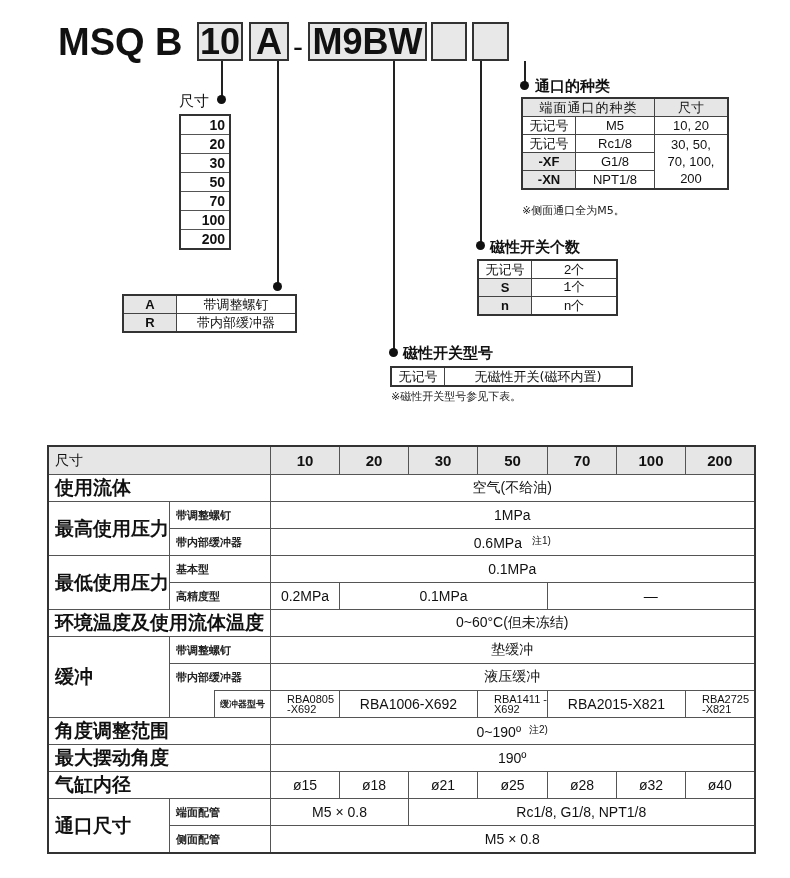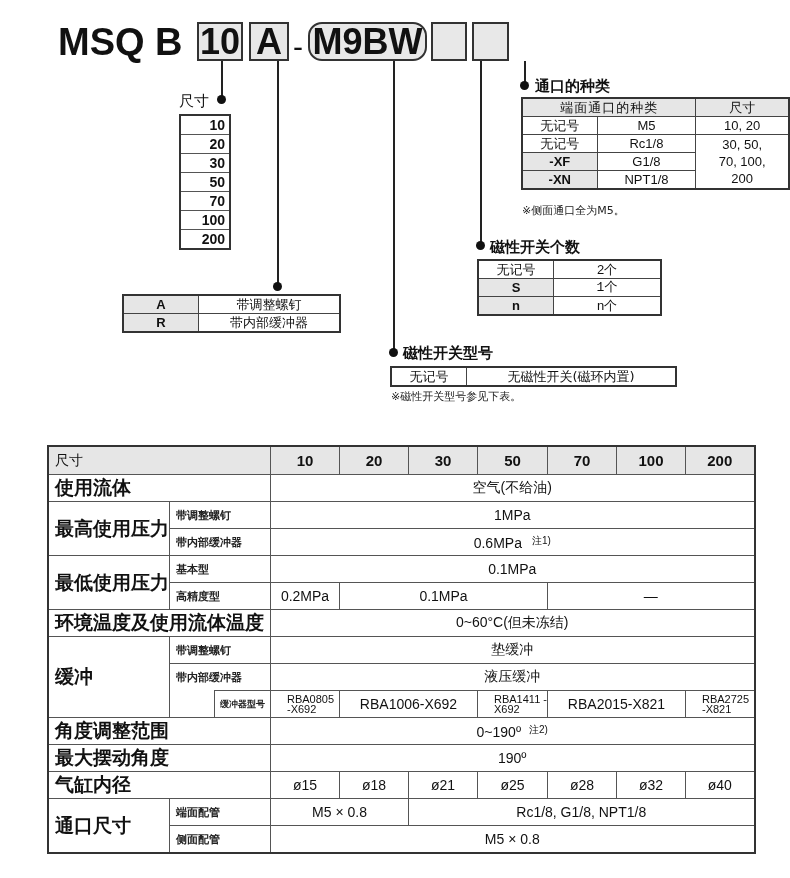--- a/index.html
+++ b/index.html
@@ -9,21 +9,21 @@
            font-weight: bold; font-size: 38px; letter-spacing: 0px; line-height: 44px; color:#111; }
   .codebox { position: absolute; top: 22px; height: 39px; border: 2px solid #333; background: #e8e8e8;
              box-sizing: border-box; font-family: "Liberation Sans", sans-serif; font-weight: bold;
              font-size: 36px; line-height: 36px; text-align: center; color: #111; }
   .dash { position: absolute; top: 30px; left: 293px; font-family: "Liberation Sans", sans-serif; font-size: 30px; }
   .vline { position: absolute; width: 2px; background: #222; }
   .dot { position: absolute; width: 9px; height: 9px; border-radius: 50%; background: #111; }
   .label { position: absolute; font-size: 15px; font-weight: bold; white-space: nowrap; }
   .note { position: absolute; font-size: 11px; white-space: nowrap; color:#222; }
   table.mini { position: absolute; border-collapse: collapse; font-size: 13px; }
-  table.mini td { border: 1px solid #444; padding: 0 15px; height: 17px; line-height: 16px; text-align: center; white-space: nowrap; }
+  table.mini td { border: 1px solid #444; padding: 0 4px; height: 17px; line-height: 16px; text-align: center; white-space: nowrap; }
   table.mini td.g { background: #e6e6e6; }
   table.mini td.b { font-weight: bold; font-family: Liberation Sans, sans-serif; }
   table.mini { border: 2px solid #333; }
   
   table.sizes { position:absolute; left:179px; top:114px; border-collapse: collapse; border: 2px solid #333; }
   table.sizes td { border: 1px solid #555; width: 44px; height: 18px; line-height: 18px; text-align: right; padding: 0 4px 0 0;
                    font-family: "Liberation Sans", sans-serif; font-weight: bold; font-size: 14px; }
 
   
   table.spec { position: absolute; left: 47px; top: 445px; border-collapse: collapse;
@@ -40,21 +40,21 @@
   table.spec td.noborder-t { border-top: none; }
   sup.n { font-size: 10px; vertical-align: 4px; margin-left: 10px; }
 </style>
 </head>
 <body>
 
 <div class="model">MSQ B</div>
 <div class="codebox" style="left:197px;width:46px;">10</div>
 <div class="codebox" style="left:249px;width:40px;">A</div>
 <div class="dash">-</div>
-<div class="codebox" style="left:308px;width:119px;border-radius:14px;">M9BW</div>
+<div class="codebox" style="left:308px;width:119px;">M9BW</div>
 <div class="codebox" style="left:431px;width:36px;"></div>
 <div class="codebox" style="left:472px;width:37px;"></div>
 
 <div class="vline" style="left:221px;top:61px;height:37px;"></div>
 <div class="dot" style="left:217px;top:95px;"></div>
 
 <div class="vline" style="left:277px;top:61px;height:225px;"></div>
 <div class="dot" style="left:273px;top:282px;"></div>
 
 <div class="vline" style="left:393px;top:61px;height:292px;"></div>

